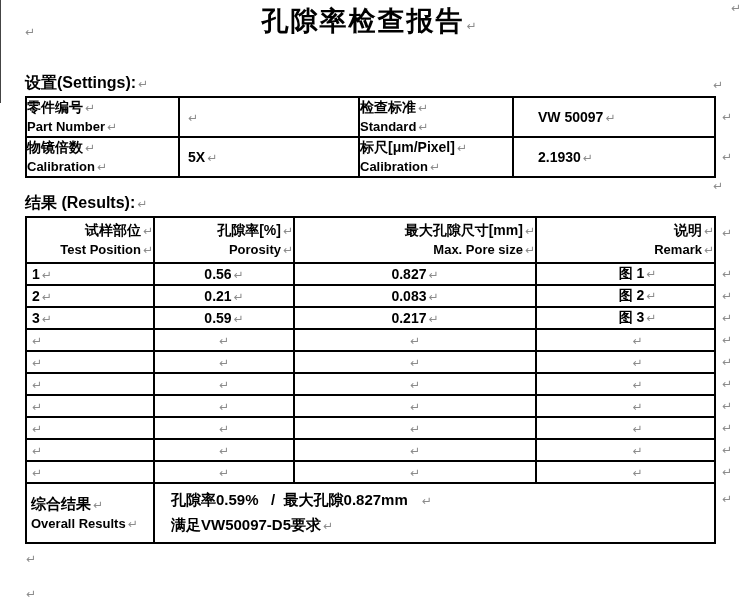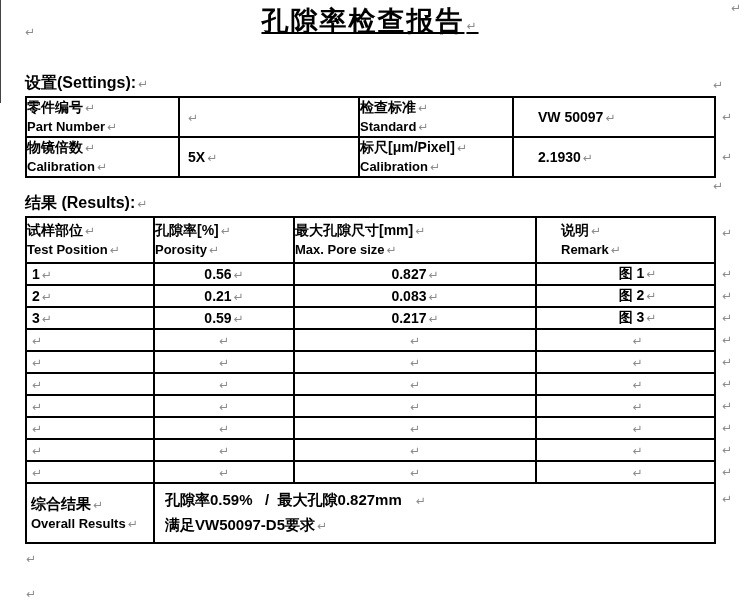--- a/index.html
+++ b/index.html
@@ -7,49 +7,49 @@
   .page {
     position:relative; width:748px; height:600px; background:#ffffff;
     font-family:"Liberation Sans","DejaVu Sans",sans-serif; color:#000;
     overflow:hidden;
   }
   .edge-line { position:absolute; left:0; top:0; width:1px; height:103px; background:#444; }
   .mark { color:#8c8c8c; font-size:12px; font-weight:400; font-family:"DejaVu Sans",sans-serif; }
   .abs { position:absolute; }
   .title-zh {
     position:absolute; top:3px; left:0; width:740px; text-align:center;
-    font-family:"DejaVu Serif","Liberation Serif",serif; font-size:27px; font-weight:600; letter-spacing:2px;text-decoration:underline;
+    font-family:"DejaVu Serif","Liberation Serif",serif; font-size:27px; font-weight:600; letter-spacing:2px;
   }
   .title-en {
     position:absolute; top:33px; left:0; width:740px; text-align:center;
     font-size:22px; font-weight:700; letter-spacing:0px;
   }
   .heading { position:absolute; left:25px; font-size:16px; font-weight:700; }
   table { border-collapse:collapse; table-layout:fixed; position:absolute; left:25px; }
   td, th { border:2px solid #000; vertical-align:middle; overflow:visible; }
   .settings { top:96px; width:689px; }
   .settings td { height:40px; }
   .results { top:216px; width:689px; }
   .label-cell { text-align:left; }
   .zh-line { font-size:14px; font-weight:700; line-height:19px; }
   .en-line { font-size:13px; font-weight:700; line-height:17px; }
   .value-cell { padding-left:8px; font-size:14px; font-weight:700; text-align:left; }
-  .hdr-cell { text-align:left; height:46px; font-weight:700; }
+  .hdr-cell { text-align:right; height:46px; font-weight:700; }
   .data-row td { height:22px; }
   .pos-cell { padding-left:5px; text-align:left; font-size:14px; font-weight:700; }
   .num-cell { text-align:center; font-size:14px; font-weight:700; }
   .rem-cell { text-align:center; font-size:14px; font-weight:700; }
   .center-mark { text-align:center; }
   .last { position:relative;padding-left:24px; }
   .row-mark { position:absolute; right:-18px; top:50%; transform:translateY(-50%); }
   .row-mark-top { position:absolute; right:-18px; top:8px; transform:none; }
   .summary-row td { height:49px; }
   .sum-label { padding-left:4px; vertical-align:middle; }
   .sum-label .zh-line { font-size:15px; }
-  .sum-cell { padding:4px 0 4px 10px; vertical-align:middle; }
+  .sum-cell { padding:4px 0 4px 16px; vertical-align:middle; }
   .sum-line { font-size:15px; font-weight:700; line-height:23px; }
   .sum-line span.txt { white-space:pre; }
   .gap-mark1 { margin-left:14px; }
   .comment-heading { top:564px; }
   .settings-heading { top:73px; }
   .results-heading { top:193px; }
   .inline-mark { margin-left:2px; }
 </style>
 </head>
 <body>

